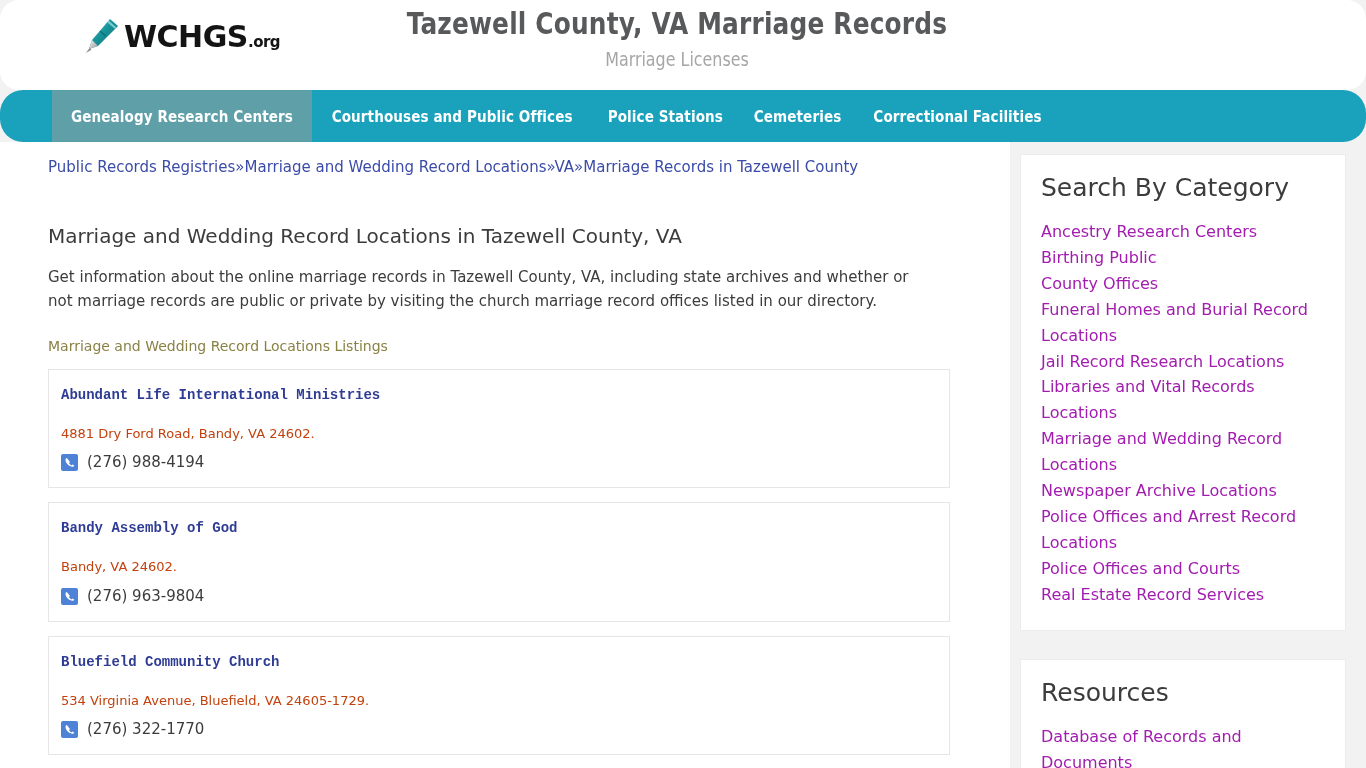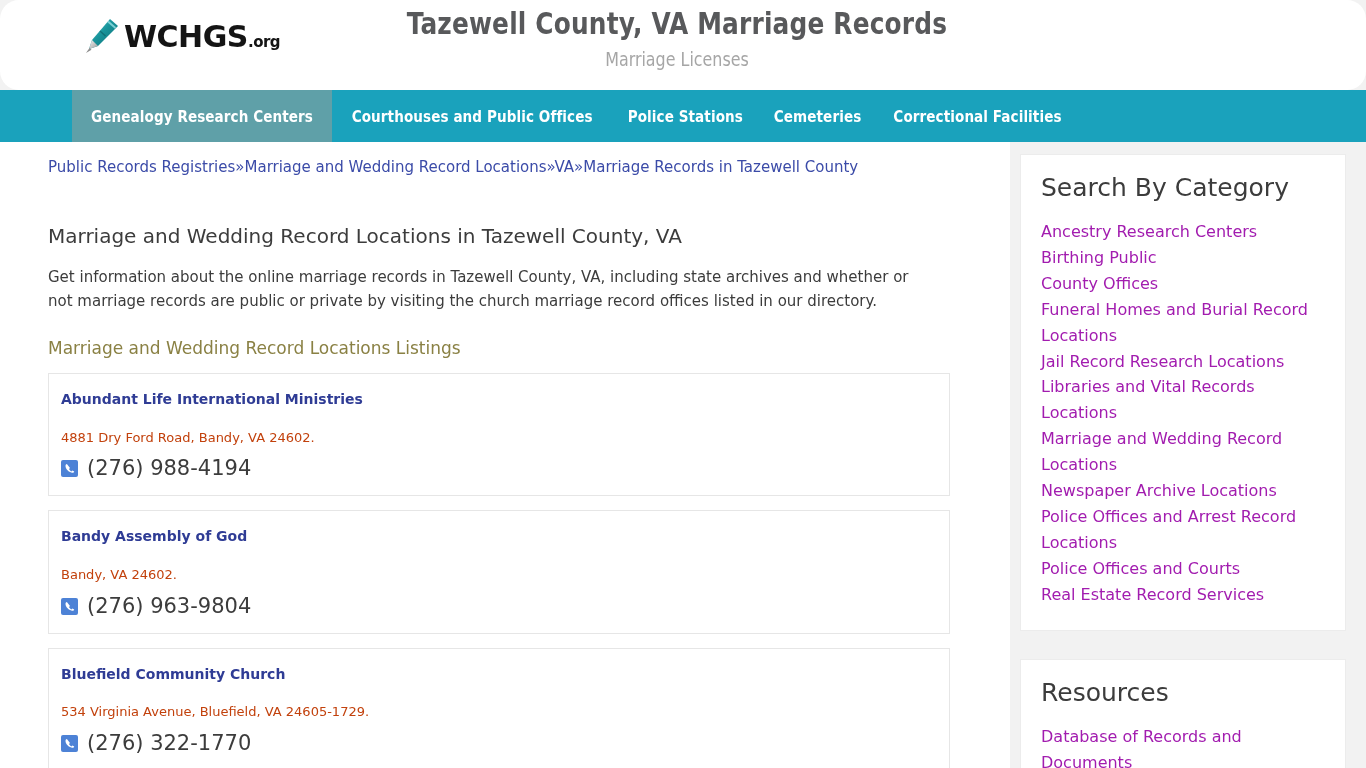--- a/index.html
+++ b/index.html
@@ -62,22 +62,23 @@
     line-height: 1;
     transform: scaleX(0.93);
   }
 
   
   .main-nav {
     background: #1aa2bc;
     height: 52px;
     display: flex;
     align-items: stretch;
-    padding-left: 72px;
+    padding-left: 52px;
     width: 100%;
+    border-radius: 23px;
   }
   .nav-item {
     display: flex;
     align-items: center;
     padding: 0 12px;
     color: #ffffff;
     font-family: "Liberation Sans Narrow", "DejaVu Sans Condensed", "Liberation Sans", sans-serif;
     font-weight: bold;
     font-size: 16px;
     letter-spacing: 0.1px;
@@ -122,41 +123,42 @@
     line-height: 1.3;
   }
   p.intro {
     font-size: 15px;
     color: #3c3c3c;
     line-height: 1.62;
     margin: 16px 0 0 0;
     max-width: 870px;
   }
   h2.listings-h2 {
-    font-size: 17px;
+    font-size: 14px;
     font-weight: normal;
     color: #8a8144;
     margin: 23px 0 0 0;
     line-height: 1.3;
   }
 
   .listing-card {
     border: 1px solid #e6e6e6;
     background: #ffffff;
     margin-top: 14px;
     padding: 16px 18px 16px 12px;
   }
   .listing-name {
     font-size: 14px;
     font-weight: bold;
     color: #2f3c95;
     text-decoration: none;
     display: block;
     line-height: 1.35;
     cursor: pointer;
+    font-family: Liberation Mono, monospace;
   }
   .listing-address {
     font-size: 13px;
     color: #c2410c;
     margin-top: 20px;
     line-height: 1.35;
   }
   .listing-phone-row {
     display: flex;
     align-items: center;
@@ -167,21 +169,21 @@
     background: #4d82d6;
     border-radius: 2px;
     display: inline-flex;
     align-items: center;
     justify-content: center;
     margin-right: 9px;
     flex: 0 0 auto;
   }
   .phone-icon svg { display: block; }
   .listing-phone {
-    font-size: 21px;
+    font-size: 15px;
     color: #3c3c3c;
     line-height: 1;
   }
 
   
   .sidebar-col {
     width: 356px;
     background: #f2f2f2;
     padding: 12px 20px 0 10px;
   }

